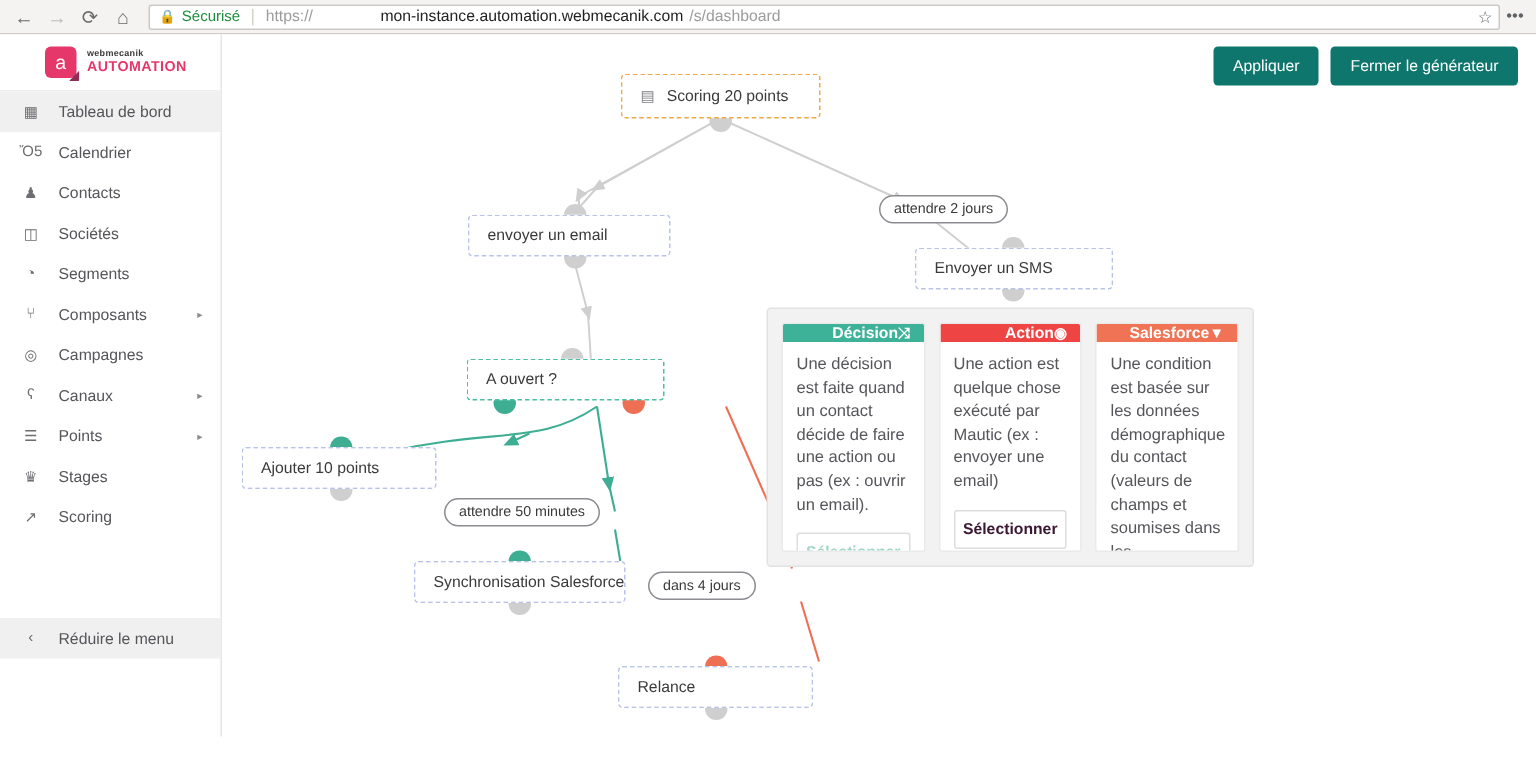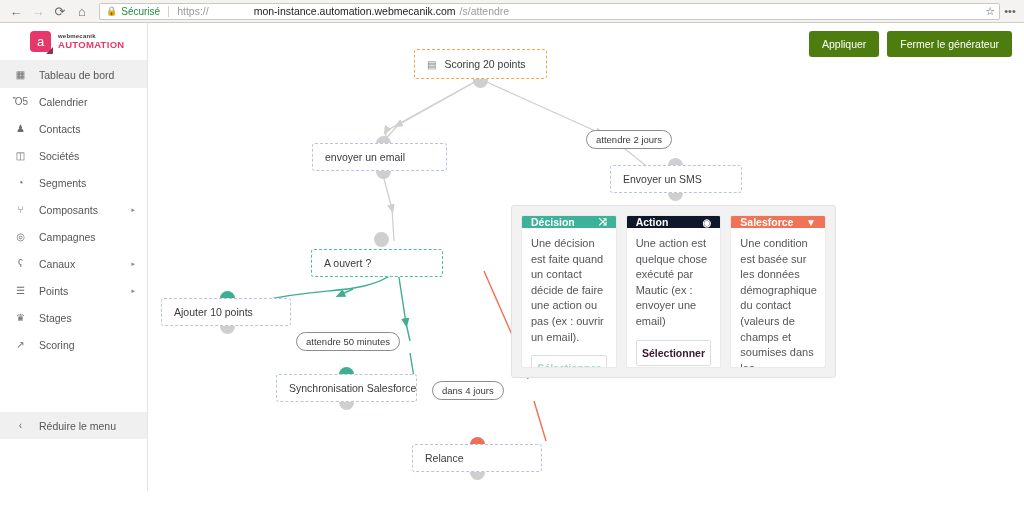--- a/index.html
+++ b/index.html
@@ -162,21 +162,21 @@
   }
 
   
   #canvas { position: relative; flex: 1 1 auto; height: 468px; background: #ffffff; overflow: hidden; }
 
   #apply-bar {
     position: absolute; top: 8px; right: 12px;
     display: flex; gap: 8px; z-index: 40;
   }
   .top-btn {
-    background: #4d7c0f;
+    background: #0f766e;
     color: #ffffff;
     font-size: 10.5px;
     border: none;
     border-radius: 3px;
     padding: 7px 13px;
     cursor: pointer;
     font-family: "Liberation Sans", sans-serif;
   }
 
   #edges { position: absolute; inset: 0; width: 100%; height: 100%; z-index: 1; }
@@ -187,21 +187,21 @@
     border: 1px dashed #b9c2e8;
     border-radius: 3px;
     font-size: 10.5px;
     color: #3a3a3a;
     display: flex; align-items: center;
     padding: 0 12px;
     z-index: 10;
     white-space: nowrap;
   }
   .node.trigger { border: 1px dashed #f0a846; }
-  .node.decision { border: 1px dashed #4bbfa0; margin-top: 10px; }
+  .node.decision { border: 1px dashed #4bbfa0; }
   .node .node-ico { margin-right: 8px; color: #7d7d82; font-size: 10px; }
 
   .dot {
     position: absolute;
     width: 15px; height: 15px; border-radius: 50%;
     z-index: 9;
   }
   .dot.grey { background: #cfcfcf; }
   .dot.teal { background: #3eae93; }
   .dot.red  { background: #ef6f54; }
@@ -233,21 +233,21 @@
   .type-card {
     flex: 1 1 0;
     background: #ffffff;
     border-radius: 2px;
     display: flex; flex-direction: column;
     overflow: hidden;
     border: 1px solid #eaeaea;
   }
   .type-head {
     height: 24px;
-    display: flex; align-items: center; justify-content: space-between;
+    display: flex; align-items: center; justify-content: flex-end;
     padding: 0 9px;
     color: #ffffff;
     font-size: 10.5px;
     font-weight: bold;
   }
   .type-head .th-ico { font-size: 10px; }
   .type-body {
     flex: 1 1 auto;
     padding: 8px 9px 4px 9px;
     font-size: 11px;
@@ -278,21 +278,21 @@
     <div class="nav-btn disabled">→</div>
     <div class="nav-btn">⟳</div>
     <div class="nav-btn">⌂</div>
 
     <div id="omnibox">
       <span id="lock-icon">🔒</span>
       <span id="secure-text">Sécurisé</span>
       <span id="omnibox-divider"></span>
       <span class="url-dim">https://</span>
         <span class="url-strong">mon-instance.automation.webmecanik.com</span>
-        <span class="url-dim">/s/attendre</span>
+        <span class="url-dim">/s/dashboard</span>
       <span id="star-icon">☆</span>
     </div>
     <div id="chrome-menu">
         <span>•</span>
         <span>•</span>
         <span>•</span>
       </div>
   </div>
 </div>
 
@@ -454,21 +454,21 @@
     <div id="type-panel">
         <div class="type-card">
           <div class="type-head" style="background: rgb(62, 178, 153);">
             <span>Décision</span>
             <span class="th-ico">⤨</span>
           </div>
           <div class="type-body">Une décision est faite quand un contact décide de faire une action ou pas (ex : ouvrir un email).</div>
           <div class="type-foot"><button class="sel-btn" style="color: rgb(159, 214, 199);">Sélectionner</button></div>
         </div>
         <div class="type-card">
-          <div class="type-head" style="background: #0f172a;">
+          <div class="type-head" style="background: #ef4444;">
             <span>Action</span>
             <span class="th-ico">◉</span>
           </div>
           <div class="type-body">Une action est quelque chose exécuté par Mautic (ex : envoyer une email)</div>
           <div class="type-foot"><button class="sel-btn" style="color: rgb(58, 23, 51);">Sélectionner</button></div>
         </div>
         <div class="type-card">
           <div class="type-head" style="background: rgb(239, 115, 84);">
             <span>Salesforce</span>
             <span class="th-ico">▼</span>

